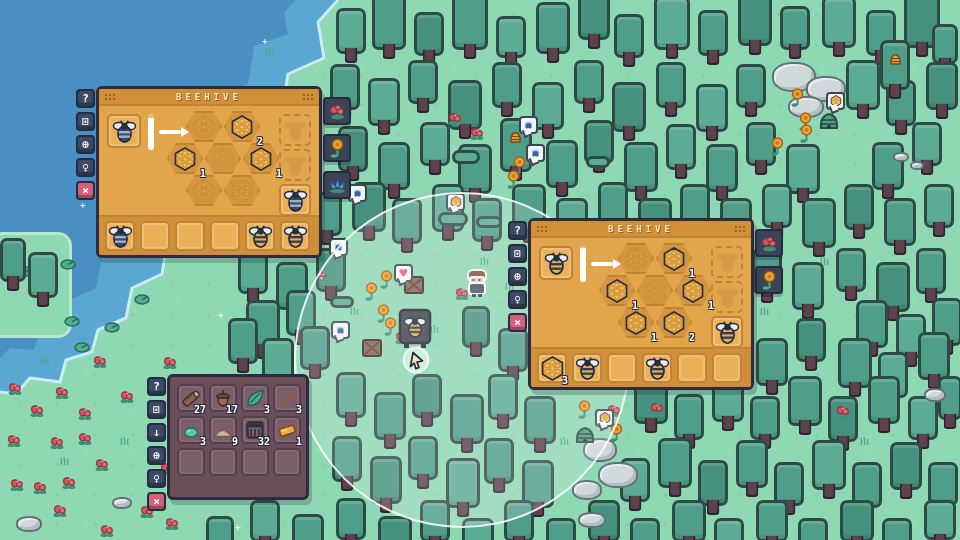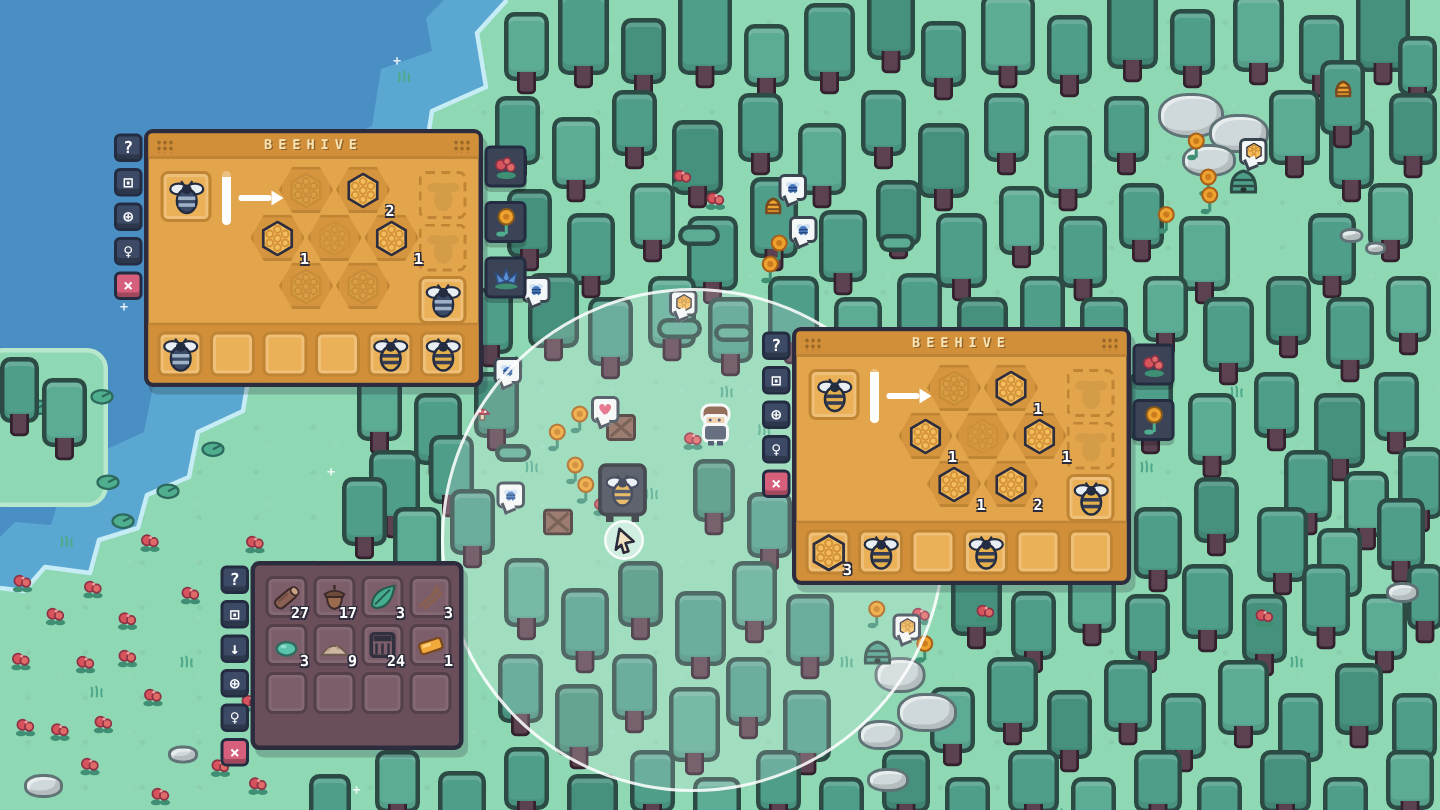--- a/index.html
+++ b/index.html
@@ -1275,21 +1275,21 @@
       <div class="slot" data-kind="frame">
           <svg class="icn" viewBox="0 0 22 22">
             <rect x="3.5" y="3.5" width="15" height="15" rx="2" fill="none" stroke="#30303f" stroke-width="2.4"></rect>
             <rect x="5" y="5" width="12" height="3.5" fill="#30303f"></rect>
             <g stroke="#30303f" stroke-width="1.6">
               <line x1="7" y1="10" x2="7" y2="17"></line>
               <line x1="11" y1="10" x2="11" y2="17"></line>
               <line x1="15" y1="10" x2="15" y2="17"></line>
             </g>
           </svg>
-          <span class="cnt">24</span>
+          <span class="cnt">32</span>
         </div>
       <div class="slot" data-kind="gold-bar">
           <svg class="icn" viewBox="0 0 22 22">
             <g transform="rotate(-18 11 11)">
               <rect x="3.5" y="8" width="15" height="7.5" rx="2" fill="#f2a93b" stroke="#7a4a1f" stroke-width="1.5"></rect>
               <rect x="5.5" y="9.5" width="6" height="2" rx="1" fill="#f9d07c"></rect>
             </g>
           </svg>
           <span class="cnt">1</span>
         </div>

